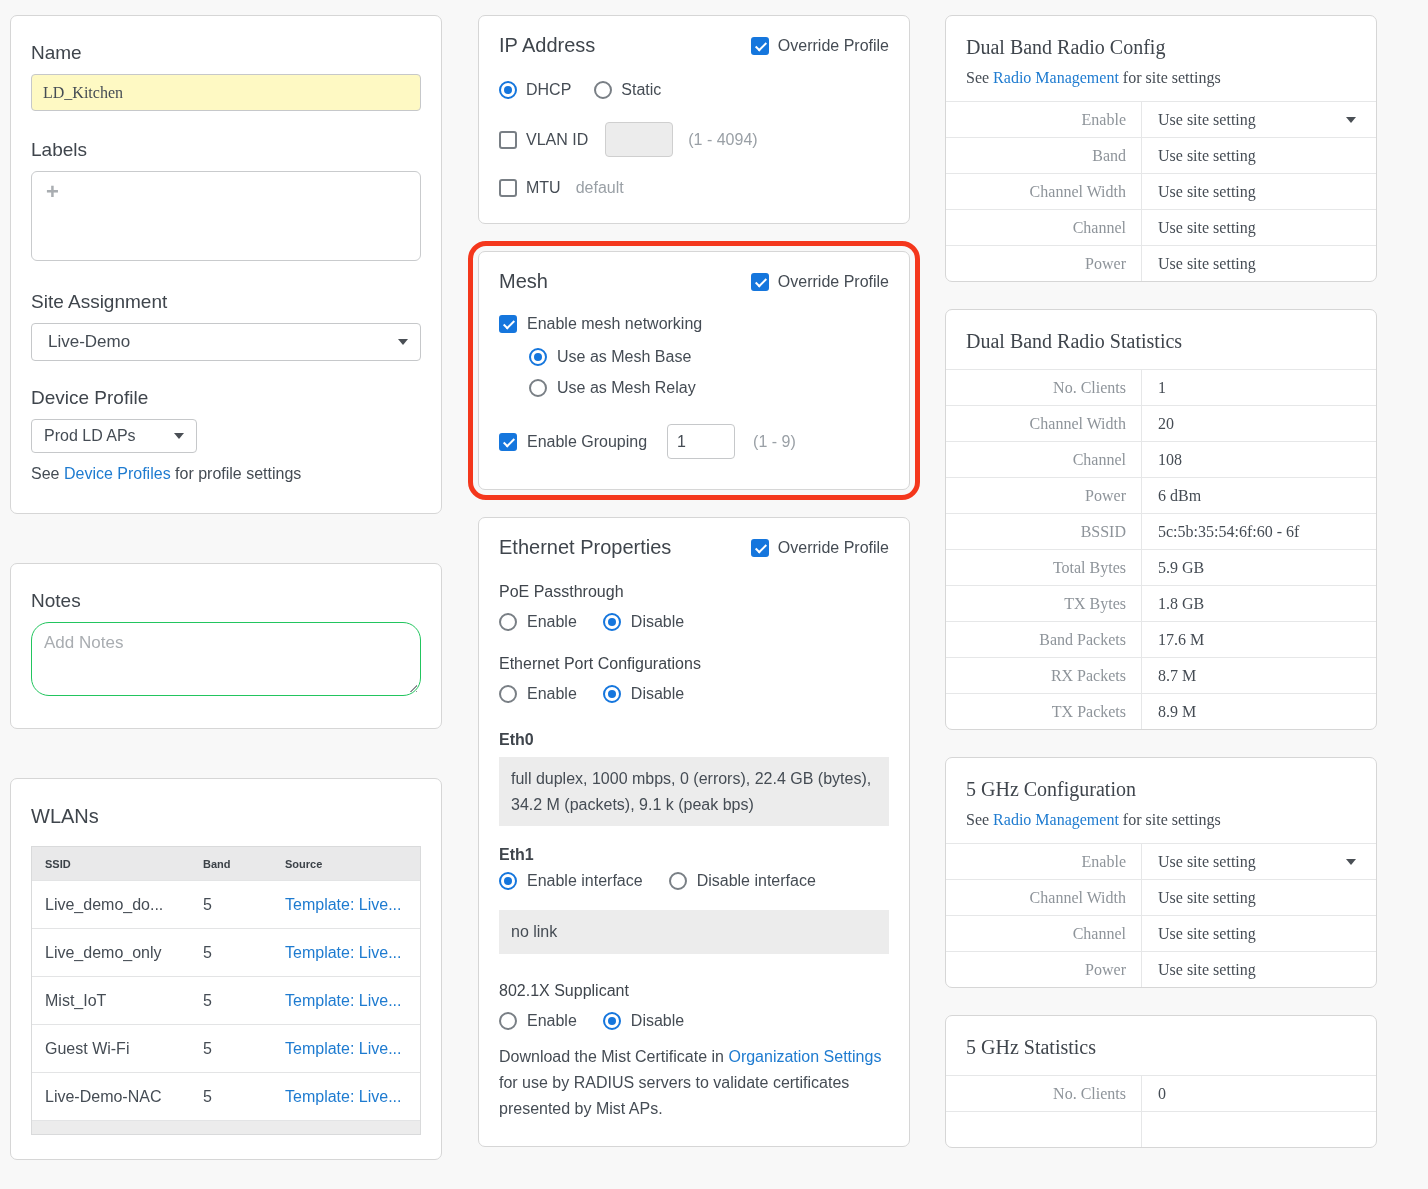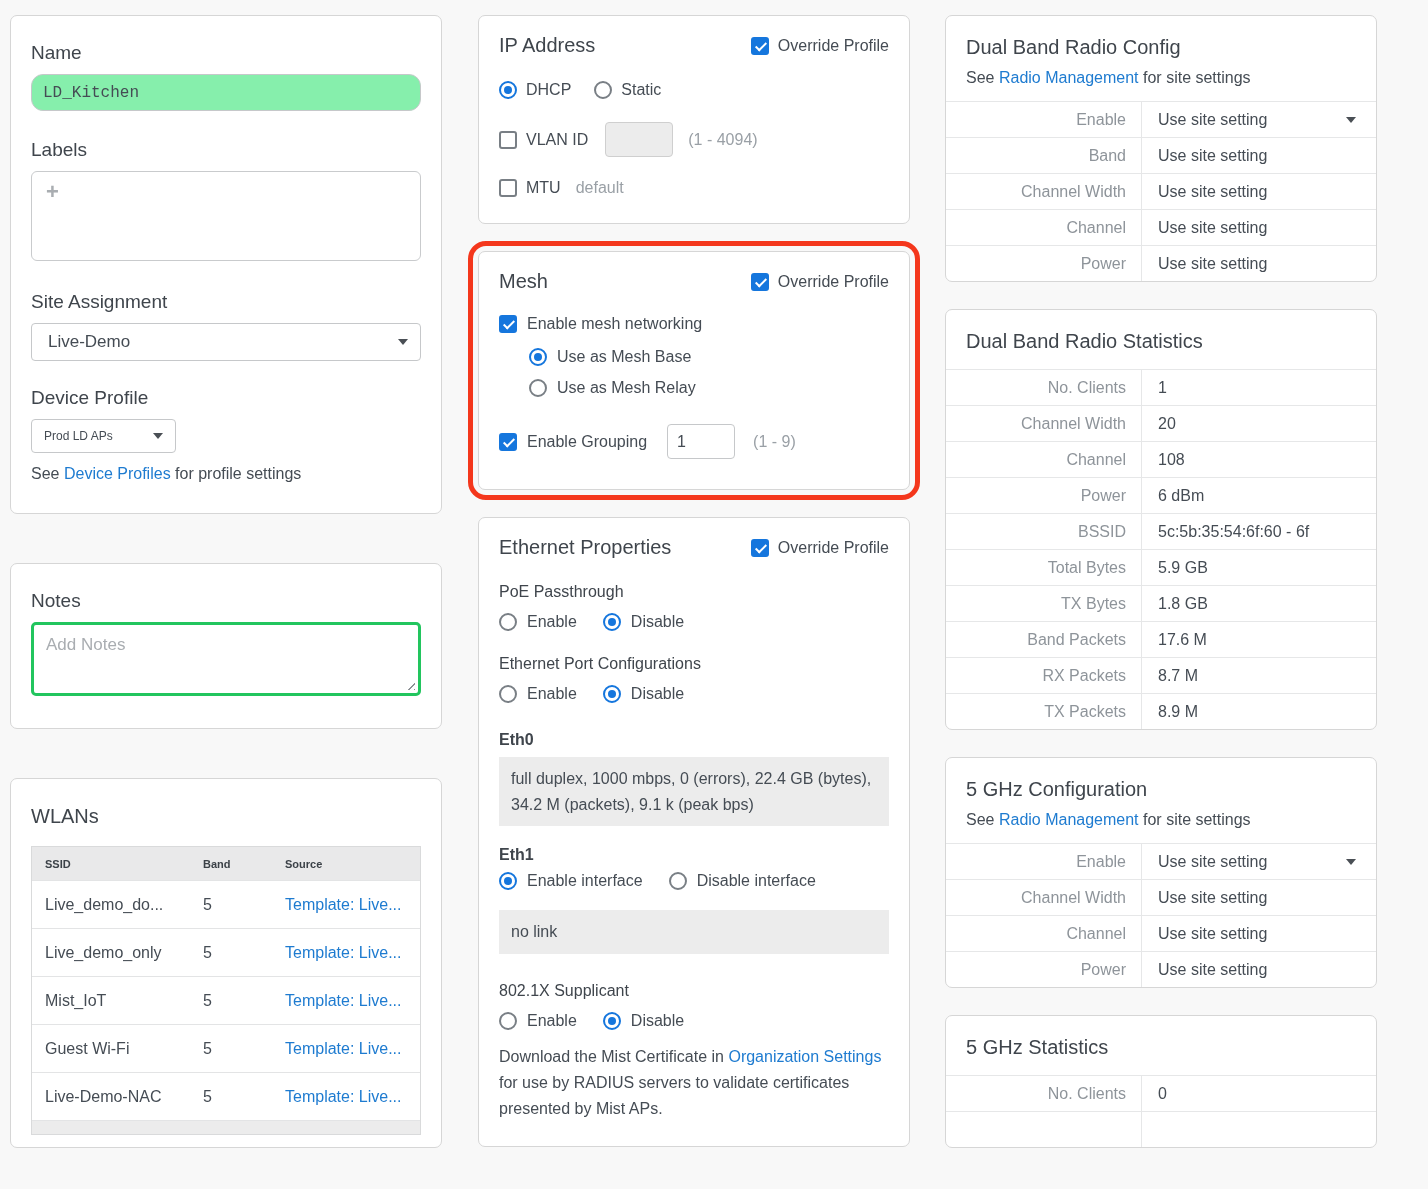--- a/index.html
+++ b/index.html
@@ -7,32 +7,32 @@
     font-family:"Liberation Sans","DejaVu Sans",sans-serif; color:#454c54; }
   .page { position:relative; width:1428px; height:1189px; padding:15px 0 0 10px; display:flex; }
   .col { display:flex; flex-direction:column; }
   .col-left  { width:432px; margin-right:36px;gap:22px; }
   .col-mid   { width:432px; margin-right:35px; }
   .col-right { width:432px; }
   .card { background:#fff; border:1px solid #d6d6d6; border-radius:7px; padding:18px 20px 24px 20px; margin-bottom:27px; }
   .card-title { font-size:20px; color:#3f454c; }
   .field-label { font-size:19px; color:#3f454c; margin-top:22px; margin-bottom:10px; }
   .field-label.first { margin-top:8px; }
-  .text-input { width:100%; height:37px; border:1px solid #c6c8ca; border-radius:12px; padding:0 11px;
-    font-size:16px; color:#454c54; background:#86efac; font-family:Liberation Mono, monospace; }
+  .text-input { width:100%; height:37px; border:1px solid #c6c8ca; border-radius:4px; padding:0 11px;
+    font-size:16px; color:#454c54; background:#fef9c3; font-family:Liberation Serif, serif; }
   .labels-box { width:100%; height:90px; border:1px solid #c9cbcd; border-radius:6px; padding:10px 14px; }
   .plus { font-size:22px; color:#a9adb1; font-weight:bold; line-height:20px; }
   .select { width:100%; height:38px; border:1px solid #c6c8ca; border-radius:4px; padding:0 12px;
     display:flex; align-items:center; justify-content:space-between; font-size:17px; color:#454c54; background:#fff; cursor:pointer; }
-  .select.small { width:145px; height:34px; font-size:12px;justify-content:space-between; }
+  .select.small { width:166px; height:34px; font-size:16px;justify-content:space-between; }
   .caret { width:0; height:0; border-left:5px solid transparent; border-right:5px solid transparent; border-top:6px solid #4a4f55; }
   .note-line { margin-top:12px; font-size:16px; color:#454c54; }
   a.link { color:#1e7bd0; text-decoration:none; cursor:pointer; }
   
-  .notes-area { position:relative; width:100%; height:74px; border:3px solid #22c55e; border-radius:5px; padding:10px 12px; }
+  .notes-area { position:relative; width:100%; height:74px; border:1px solid #22c55e; border-radius:18px; padding:10px 12px; }
   .placeholder { color:#a9adb1; font-size:17px; }
   .resize-handle { position:absolute; right:3px; bottom:3px; width:10px; height:10px;
     background:repeating-linear-gradient(315deg,#8d9196 0 1px,transparent 1px 4px);
     clip-path:polygon(100% 0,100% 100%,0 100%); }
   
   .wtable { margin-top:18px; border:1px solid #d9dadb; font-size:16px; }
   .wrow { display:flex; align-items:center; height:48px; border-top:1px solid #e3e4e5; background:#fff; padding:0 0 0 13px; }
   .whead { height:33px; background:#e9e9ea; border-top:none; font-weight:bold; font-size:11px; color:#3c4248; }
   .wc-ssid { width:158px; overflow:hidden; white-space:nowrap; }
   .wc-band { width:82px; }
@@ -55,21 +55,21 @@
   .mini-input.disabled { background:#ececec; border-color:#cfcfcf; }
   .sec-label { font-size:16px; color:#3f454c; margin-top:24px; margin-bottom:12px; }
   .sec-label.bold { font-weight:bold; margin-bottom:8px; }
   .gray-box { background:#ececec; padding:9px 12px; font-size:16px; color:#454c54; line-height:1.6; margin-bottom:6px; }
   .para { font-size:16px; color:#454c54; line-height:1.62; margin-top:14px; }
   
   .mesh-wrap { position:relative; margin-bottom:27px; }
   .mesh-wrap .card { margin-bottom:0; }
   .mesh-ring { position:absolute; inset:-10px; border:5px solid #f4371c; border-radius:18px; pointer-events:none; }
   
-  .rcard { background:#fff; border:1px solid #d6d6d6; border-radius:7px; padding:0; margin-bottom:27px; overflow:hidden; }
+  .rcard { background:#fff; border:1px solid #d6d6d6; border-radius:7px; padding:0; margin-bottom:27px; overflow:hidden;font-family:Liberation Serif, serif; }
   .rcard .rhead { padding:20px 20px 14px 20px; }
   .rcard .rsub { font-size:16px; color:#454c54; margin-top:10px; }
   .rrow { display:flex; align-items:center; height:36px; border-top:1px solid #e6e7e8; font-size:16px; }
   .rlabel { width:196px; text-align:right; padding-right:15px; color:#8e949a; border-right:1px solid #e6e7e8; height:100%;
     display:flex; align-items:center; justify-content:flex-end; }
   .rvalue { flex:1; padding-left:16px; color:#454c54; display:flex; align-items:center; justify-content:space-between; padding-right:20px; }
 </style>
 </head>
 <body>
 
@@ -99,21 +99,21 @@
     </div>
 
     <div class="card" style="padding-bottom:32px;">
       <div class="field-label first">Notes</div>
       <div class="notes-area">
         <span class="placeholder">Add Notes</span>
         <span class="resize-handle"></span>
       </div>
     </div>
 
-    <div class="card" style="padding-bottom:12px;">
+    <div class="card" style="padding-bottom:24px;">
       <div class="field-label first" style="font-size:20px;">WLANs</div>
       <div class="wtable">
         <div class="wrow whead">
           <div class="wc-ssid">SSID</div>
           <div class="wc-band">Band</div>
           <div class="wc-src">Source</div>
         </div>
         <div class="wrow">
           <div class="wc-ssid">Live_demo_do...</div>
           <div class="wc-band">5</div>

